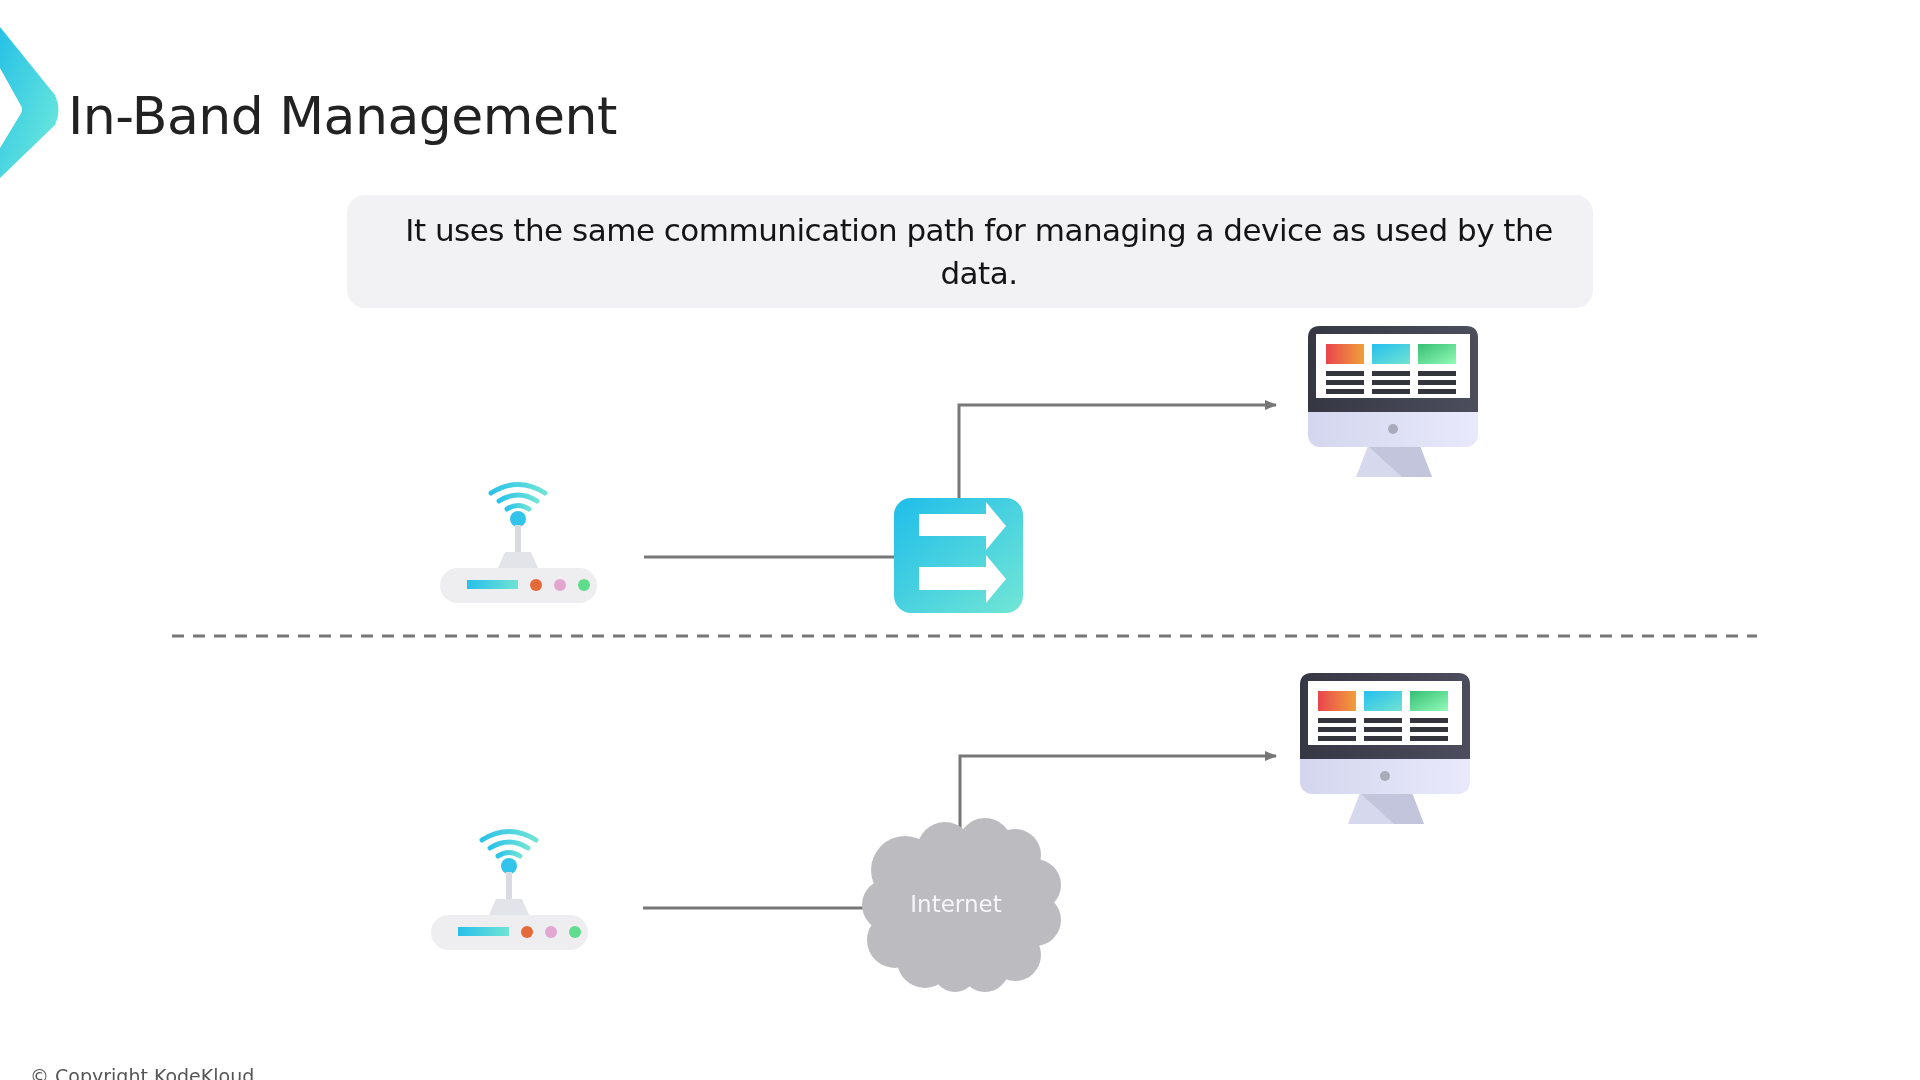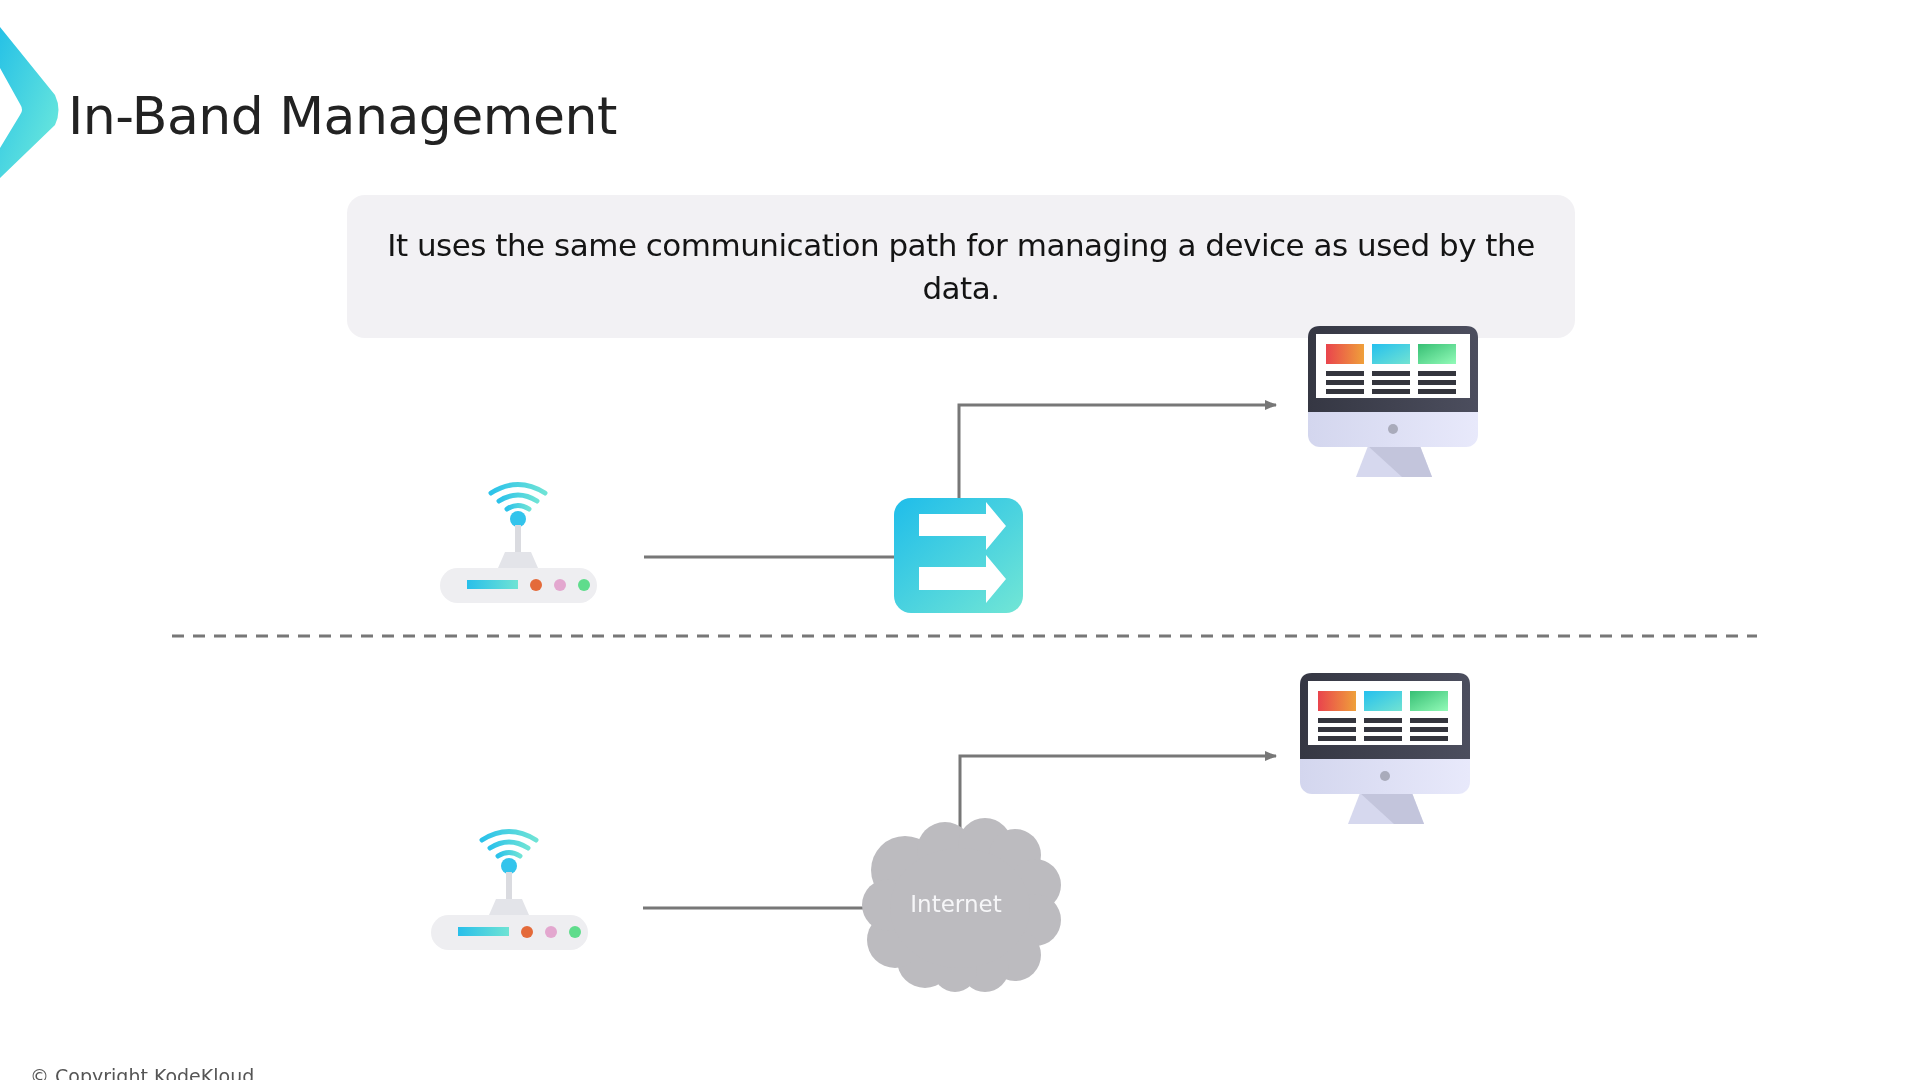--- a/index.html
+++ b/index.html
@@ -2,22 +2,22 @@
 <html><head>
 <meta charset="utf-8">
 <style>
   html, body { margin:0; padding:0; background:#ffffff; }
   body { width:1920px; height:1080px; position:relative; overflow:hidden;
          font-family:"DejaVu Sans", sans-serif; }
   .abs { position:absolute; }
   #chevron { left:0; top:0; width:70px; height:190px; }
   #title { left:68px; top:84px; font-size:52px; color:#222222; letter-spacing:-0.5px;
            font-family:"DejaVu Sans", sans-serif; white-space:nowrap; line-height:64px; }
-  #desc-box { left:347px; top:195px; width:1228px; height:143px; background:#f2f1f4;
-              border-radius:18px; display:flex; align-items:center; justify-content:center; }
+  #desc-box { left:347px; top:195px; width:1228px; height:113px; background:#f2f1f4;
+              border-radius:18px; display:flex; align-items:center; justify-content:center;padding-left:18px; }
   #desc-text { width:1170px; text-align:center; font-size:31px; line-height:43px; color:#141414;
                letter-spacing:-0.5px; }
   #diagram { left:0; top:0; width:1920px; height:1080px; }
   #copyright { left:30px; top:1025px; font-size:19px; color:#555555; white-space:nowrap;margin-top:40px; }
   .cloud-label { font-family:"DejaVu Sans", sans-serif; font-size:23px; fill:#f6f6f8; }
 </style>
 </head>
 <body>
 
 <svg id="chevron" class="abs" viewBox="0 0 70 190">

